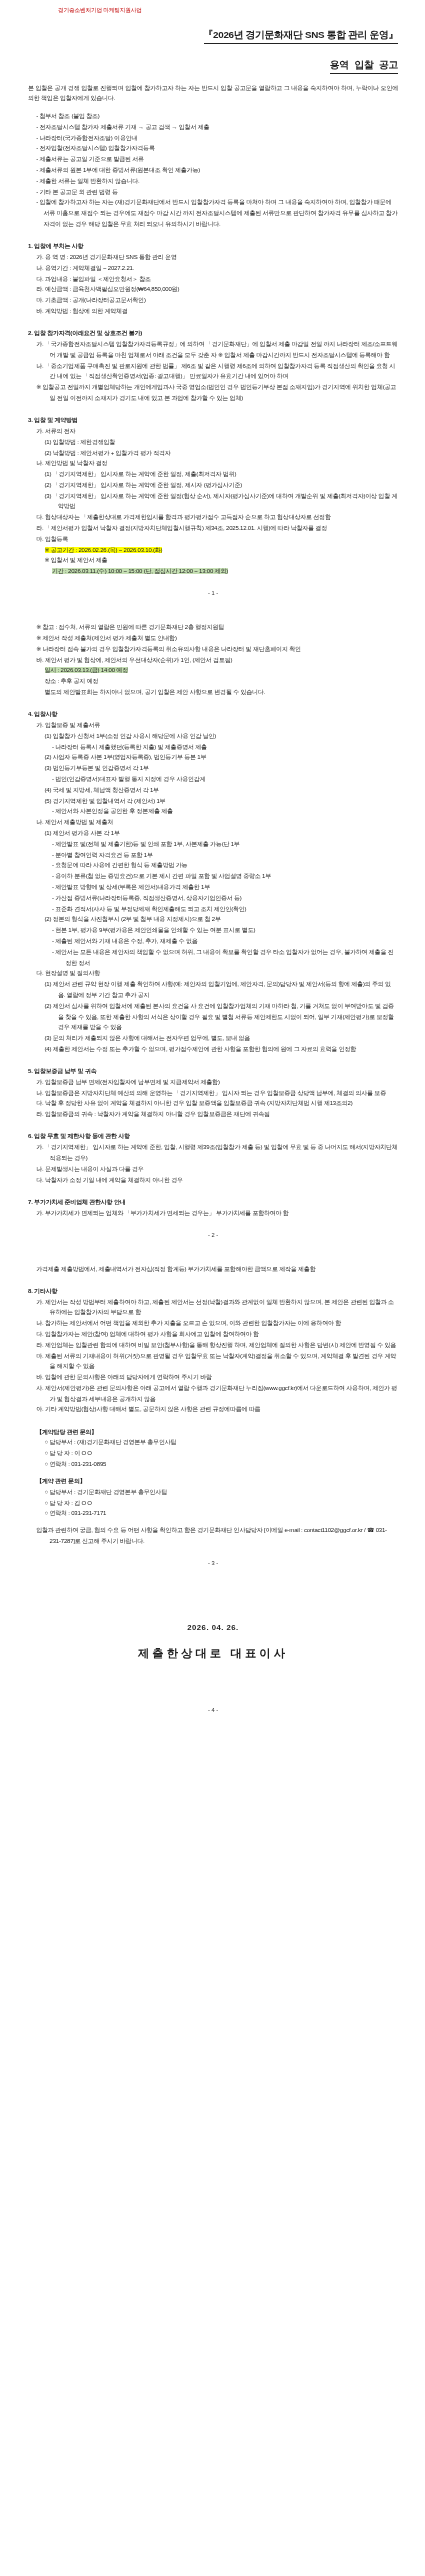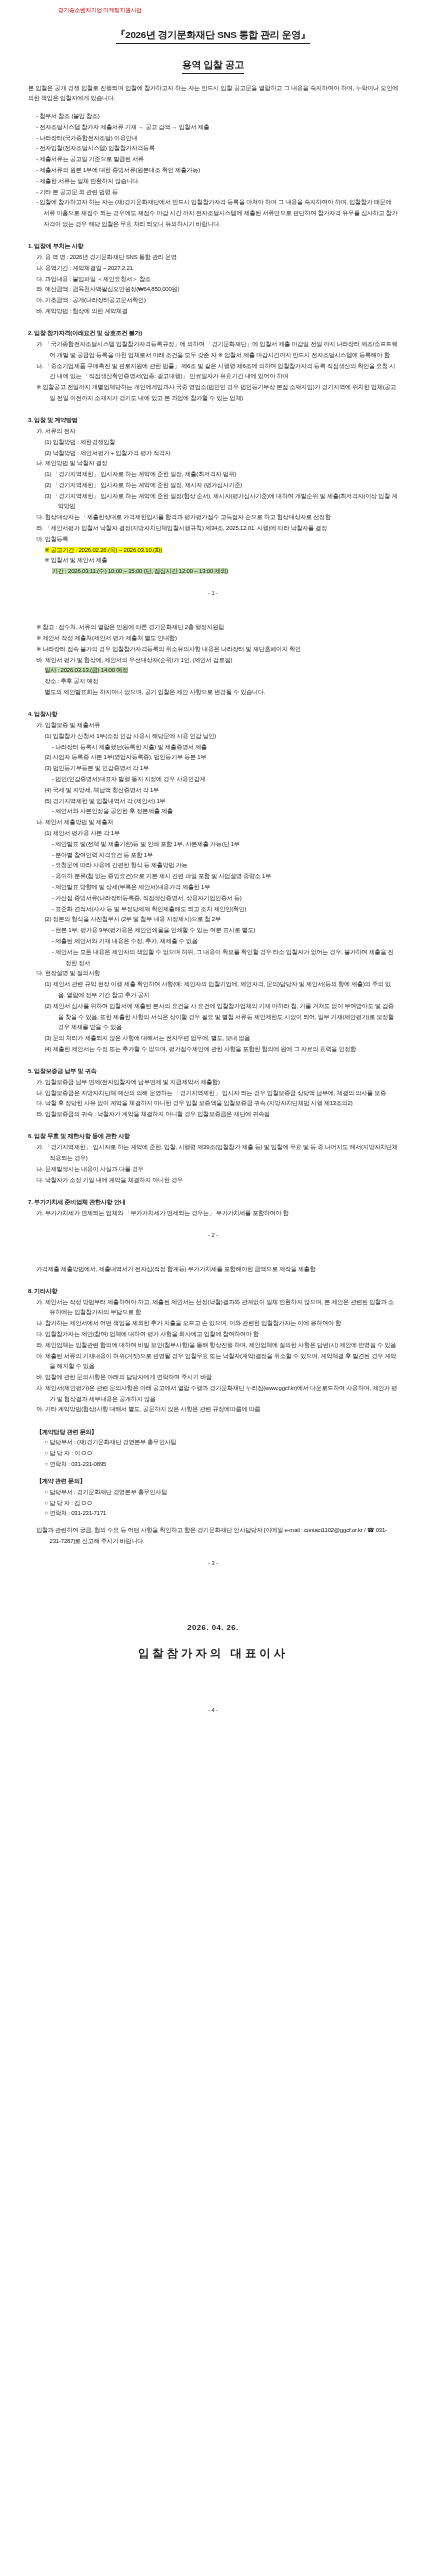--- a/index.html
+++ b/index.html
@@ -1,20 +1,20 @@
 <!DOCTYPE html>
 <html lang="ko" style="font-size:8.2px"><head>
 <meta charset="utf-8">
 <style>
   html,body{margin:0;padding:0;background:#ffffff;}
   body{font-family:"Liberation Sans","DejaVu Sans",sans-serif;color:#222;}
   .page{width:426px;margin:0 auto;position:relative;}
   .sheet{width:426px;box-sizing:border-box;padding:0 28px;}
   .hdr-red{color:#c00000;font-size:5.7px;padding:7.2px 0 0 30px;letter-spacing:-0.2px;}
-  h1.title{font-size:9.8px;text-align:center;margin:13.4px 0 2.1px 0;font-weight:bold;letter-spacing:-0.3px;}
+  h1.title{font-size:9.8px;text-align:right;margin:13.4px 0 2.1px 0;font-weight:bold;letter-spacing:-0.3px;}
   .underline-title{display:inline-block;border-bottom:0.5px solid #222;padding-bottom:1px;}
   p.lead{font-size:6px;line-height:1.75;margin:9.3px 0 7.2px 0;letter-spacing:-0.2px;text-align:justify;}
   .sec{font-size:6px;line-height:1.8;letter-spacing:-0.2px;margin:0 0 6.2px 0;}
   .sec .h{font-weight:bold;}
   .lv2{margin-left:8.2px;}
   .lv3{margin-left:16.5px;}
   .lv4{margin-left:24px;}
   .hl-yellow{background:#ffff00;}
   .hl-green{background:#c6e0b4;}
   .bold{font-weight:bold;}
@@ -32,21 +32,21 @@
 <body>
 
 <div class="page">
 
   <div class="sheet">
     <div class="hdr-red">경기중소벤처기업 마케팅지원사업</div>
 
     <h1 class="title">
       <span class="underline-title">『2026년 경기문화재단 SNS 통합 관리 운영』</span>
     </h1>
-    <h1 class="title" style="margin-top:15px;">
+    <h1 class="title" style="margin-top:15px;font-family:Liberation Mono, monospace;">
       <span class="underline-title">용역 입찰 공고</span>
     </h1>
 
     <p class="lead">본 입찰은 공개 경쟁 입찰로 진행되며 입찰에 참가하고자 하는 자는 반드시 입찰 공고문을 열람하고 그 내용을 숙지하여야 하며, 누락이나 오인에 의한 책임은 입찰자에게 있습니다.</p>
 
     <div class="sec">
       <div class="lv2 ind-hang">- 첨부서 참조 (붙임 참조)</div>
       <div class="lv2 ind-hang">- 전자조달시스템 참가자 제출서류 기재 → 공고 검색 → 입찰서 제출</div>
       <div class="lv2 ind-hang">- 나라장터(국가종합전자조달) 이용안내</div>
       <div class="lv2 ind-hang">- 전자입찰(전자조달시스템) 입찰참가자격등록</div>
@@ -247,19 +247,19 @@
 
     <div class="pgnum">- 3 -</div>
   </div>
 
   <div class="page-break"></div>
 
   <div class="sheet">
 
     <div class="date">2026. 04. 26.</div>
 
-    <div class="sign">입찰참가자의 대표이사</div>
+    <div class="sign">제출한상대로 대표이사</div>
 
     <div class="pgnum" style="margin-top:46px;">- 4 -</div>
   </div>
 
 </div>
 
 
 </body></html>

